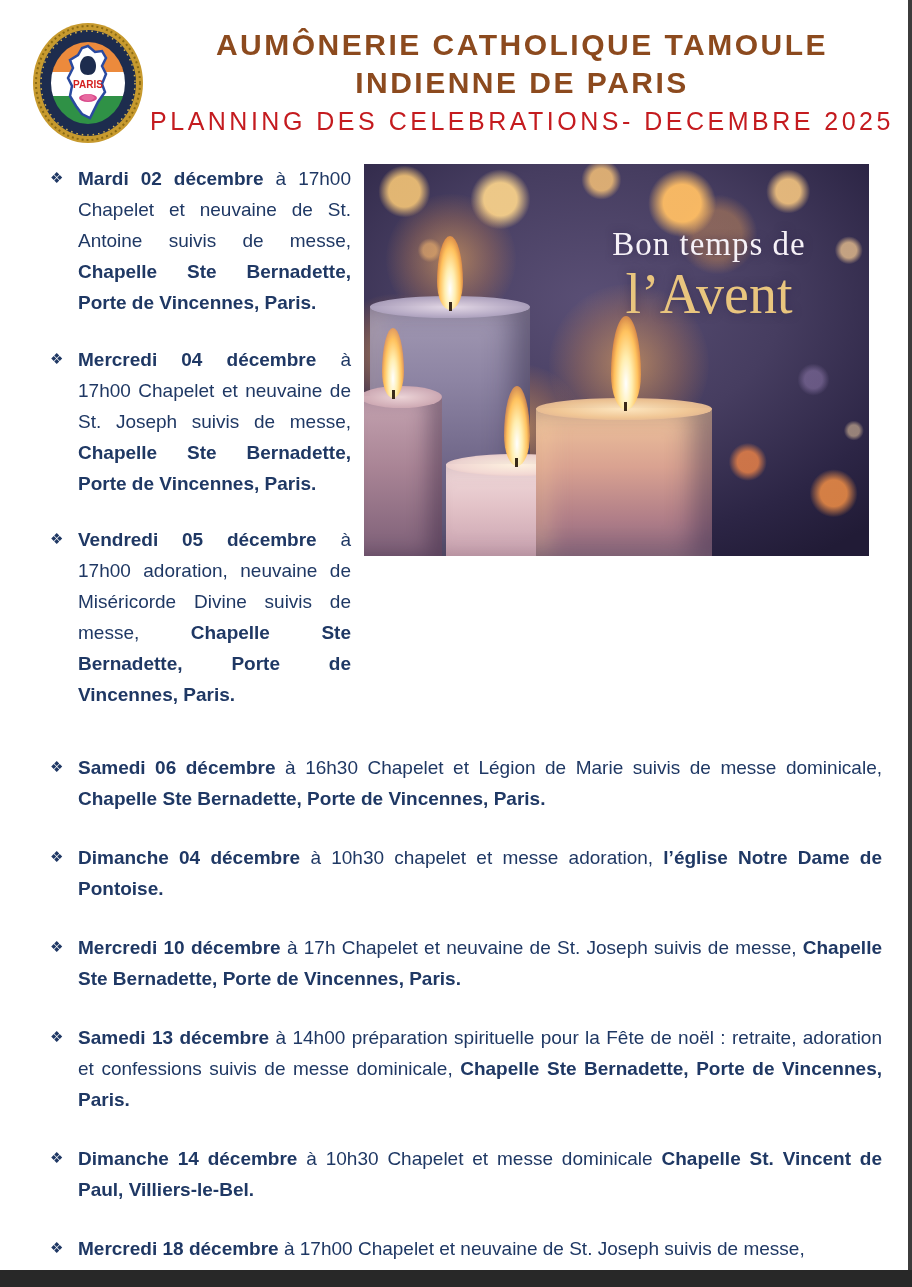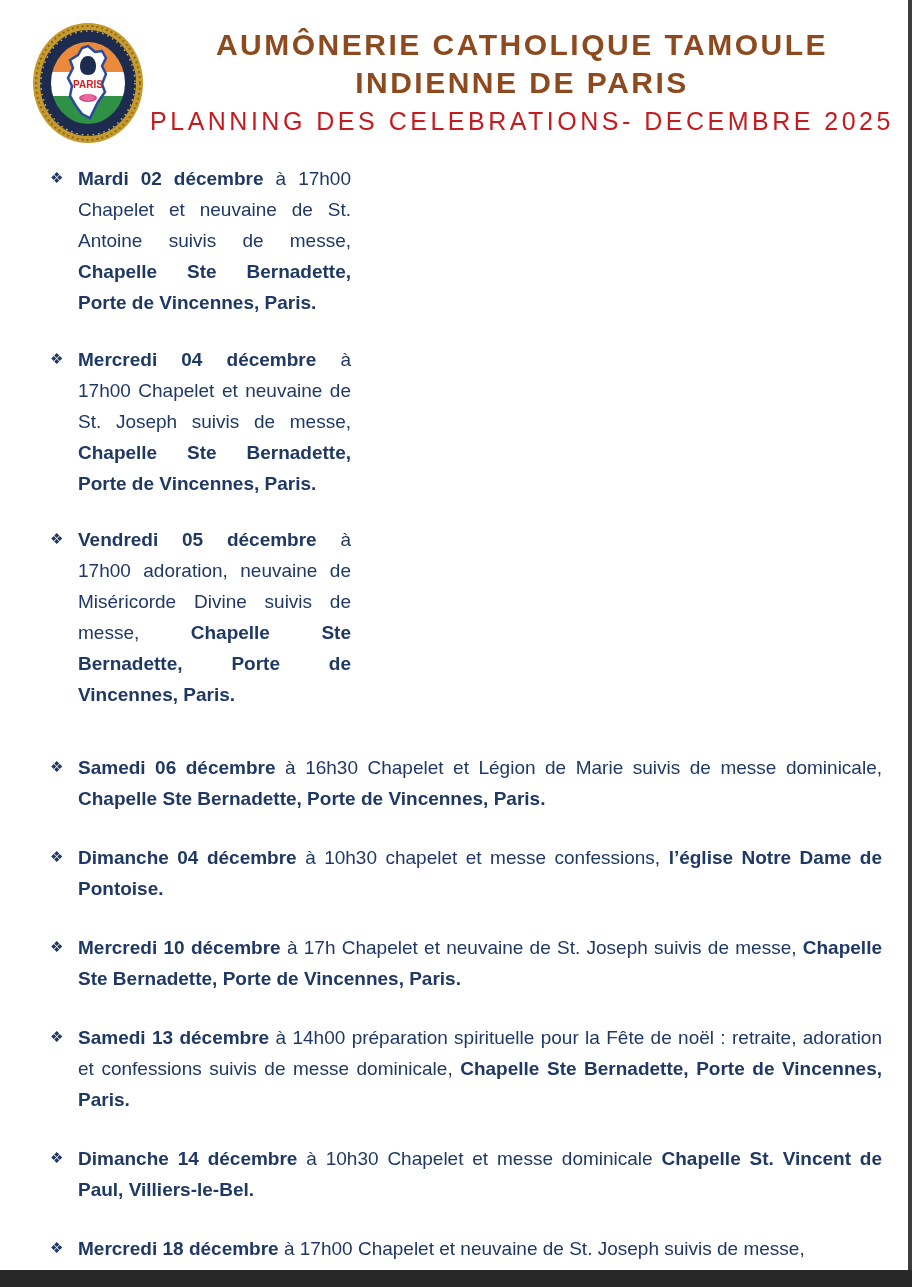--- a/index.html
+++ b/index.html
@@ -168,32 +168,56 @@
           <span class="b">Mercredi 04 décembre</span><span> à 17h00 Chapelet et neuvaine de St. Joseph suivis de messe, </span><span class="b">Chapelle Ste Bernadette, Porte de Vincennes, Paris.</span>
         </div>
 
         <div class="event">
           <span class="bullet">❖</span>
           <span class="b">Vendredi 05 décembre</span><span> à 17h00 adoration, neuvaine de Miséricorde Divine suivis de messe, </span><span class="b">Chapelle Ste Bernadette, Porte de Vincennes, Paris.</span>
         </div>
 
       </div>
 
+      <div class="advent">
+        <div class="advent-caption1">Bon temps de</div>
+        <div class="advent-caption2">l’Avent</div>
+
+        <div class="glow" style="left:22px; top:30px; width:130px; height:130px;"></div>
+        <div class="candle candle-a"></div>
+        <div class="flame" style="left:73px; top:72px; width:26px; height:74px;"></div>
+        <div class="wick" style="left:85px; top:138px;"></div>
+
+        <div class="glow" style="left:-30px; top:130px; width:120px; height:120px;"></div>
+        <div class="candle candle-b"></div>
+        <div class="flame" style="left:18px; top:164px; width:22px; height:70px;"></div>
+        <div class="wick" style="left:28px; top:226px;"></div>
+
+        <div class="glow" style="left:90px; top:200px; width:130px; height:130px;"></div>
+        <div class="candle candle-c"></div>
+        <div class="flame" style="left:140px; top:222px; width:26px; height:80px; z-index:5;"></div>
+        <div class="wick" style="left:151px; top:294px; z-index:6;"></div>
+
+        <div class="glow" style="left:185px; top:120px; width:160px; height:160px;"></div>
+        <div class="candle candle-d"></div>
+        <div class="flame" style="left:247px; top:152px; width:30px; height:94px; z-index:5;"></div>
+        <div class="wick" style="left:260px; top:238px; z-index:6;"></div>
+      </div>
     </div>
 
     <div class="full-events">
 
       <div class="event">
         <span class="bullet">❖</span>
         <span class="b">Samedi 06 décembre</span><span> à 16h30 Chapelet et Légion de Marie suivis de messe dominicale, </span><span class="b">Chapelle Ste Bernadette, Porte de Vincennes, Paris.</span>
       </div>
 
       <div class="event">
         <span class="bullet">❖</span>
-        <span class="b">Dimanche 04 décembre</span><span>  à 10h30 chapelet et messe confessions, </span><span class="b">l’église Notre Dame de Pontoise.</span>
+        <span class="b">Dimanche 04 décembre</span><span>  à 10h30 chapelet et messe adoration, </span><span class="b">l’église Notre Dame de Pontoise.</span>
       </div>
 
       <div class="event">
         <span class="bullet">❖</span>
         <span class="b">Mercredi  10 décembre</span><span> à 17h Chapelet et neuvaine de St. Joseph suivis de messe, </span><span class="b">Chapelle Ste Bernadette, Porte de Vincennes, Paris.</span>
       </div>
 
       <div class="event">
         <span class="bullet">❖</span>
         <span class="b">Samedi 13 décembre</span><span> à 14h00 préparation spirituelle pour la Fête de noël : retraite, adoration et confessions suivis de messe dominicale, </span><span class="b">Chapelle Ste Bernadette, Porte de Vincennes, Paris.</span>

